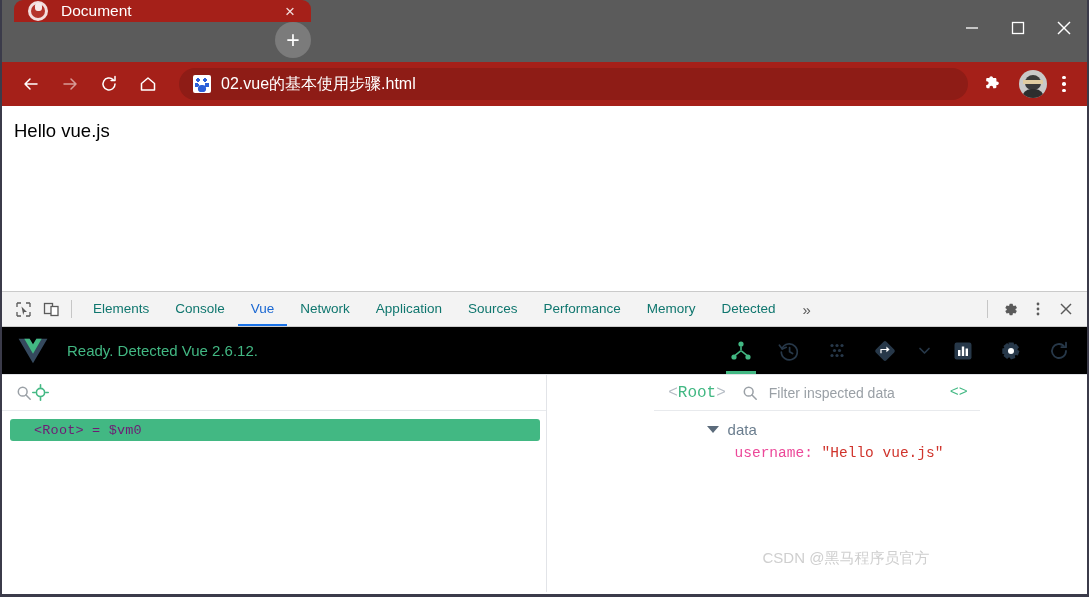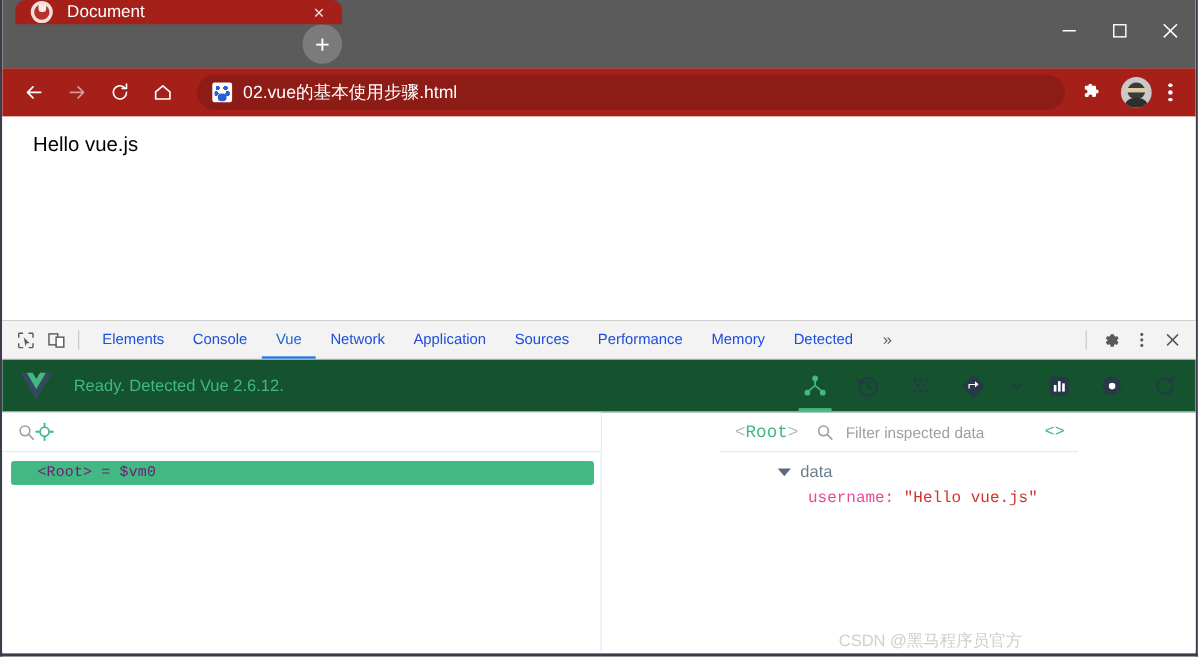--- a/index.html
+++ b/index.html
@@ -207,21 +207,21 @@
     align-items: center; justify-content: center;
     gap: 3px;
     flex: 0 0 auto;
   }
   .kebab i { width: 3.5px; height: 3.5px; border-radius: 50%; background: #fff; display: block; }
 
   
   .viewport {
     height: 185px;
     background: #ffffff;
-    padding: 14px 0 0 28px;
+    padding: 14px 0 0 12px;
   }
   .pagetext {
     font-size: 18.5px;
     color: #000000;
     font-family: "Liberation Sans", sans-serif;
   }
 
   
   .devtools {
     height: 301px;
@@ -249,21 +249,21 @@
     background: #c6c6c6;
     margin: 0 8px 0 6px;
     flex: 0 0 auto;
   }
   .dt-tabs { display: flex; align-items: center; height: 100%; }
   .dt-tab {
     height: 100%;
     display: flex; align-items: center;
     padding: 0 13px;
     font-size: 13.5px;
-    color: #1d4ed8;
+    color: #0f766e;
     white-space: nowrap;
     border-bottom: 2px solid transparent;
   }
   .dt-tab.active {
     color: #1967d2;
     border-bottom: 2px solid #1a73e8;
   }
   .dt-more {
     padding: 0 14px;
     font-size: 15px;
@@ -277,21 +277,21 @@
   }
   .dt-rsep {
     width: 1px; height: 18px;
     background: #c6c6c6;
     margin: 0 8px;
   }
 
   
   .vue-header {
     height: 48px;
-    background: #14532d;
+    background: #000000;
     border-bottom: 1px solid #e2e4e8;
     display: flex;
     align-items: center;
     padding: 0 8px 0 16px;
     justify-content: flex-end;
   }
   .vue-logo { width: 30px; height: 26px; flex: 0 0 auto; }
   .vue-status {
     margin-left: 19px;
     font-size: 15px;
@@ -400,21 +400,21 @@
     margin-top: 7px;
     margin-left: 28px;
     font-family: "Liberation Mono", monospace;
     font-size: 14.5px;
   }
   .pkey { color: #ec4899; }
   .pval { color: #d0342c; }
 
   .watermark {
     position: absolute;
-    right: 14px; bottom: 0;
+    right: 14px; bottom: 24px;
     font-size: 15px;
     color: #cfcfcf;
   }
   .code-ico { margin-left: auto; color: #42b883; font-family: "Liberation Mono", monospace; font-size: 15px; }
 </style>
 </head>
 <body>
 
 <div id="app">
 

